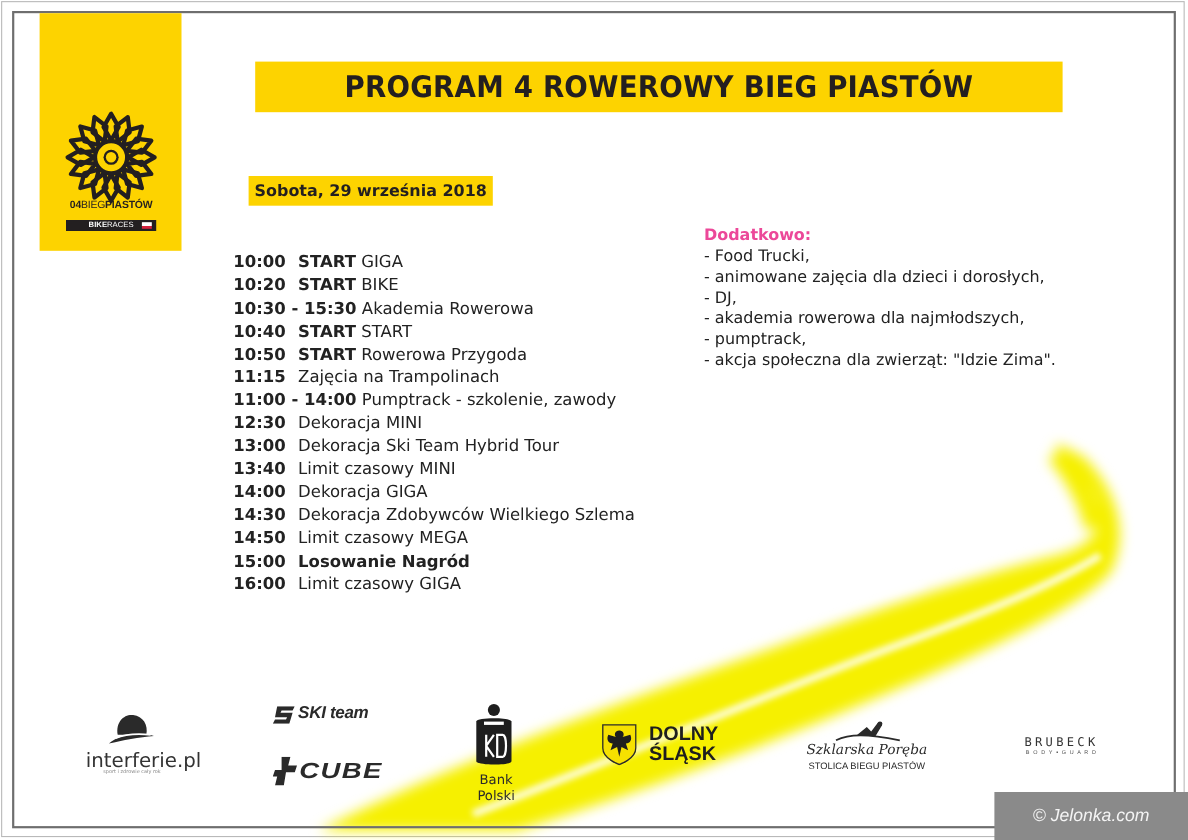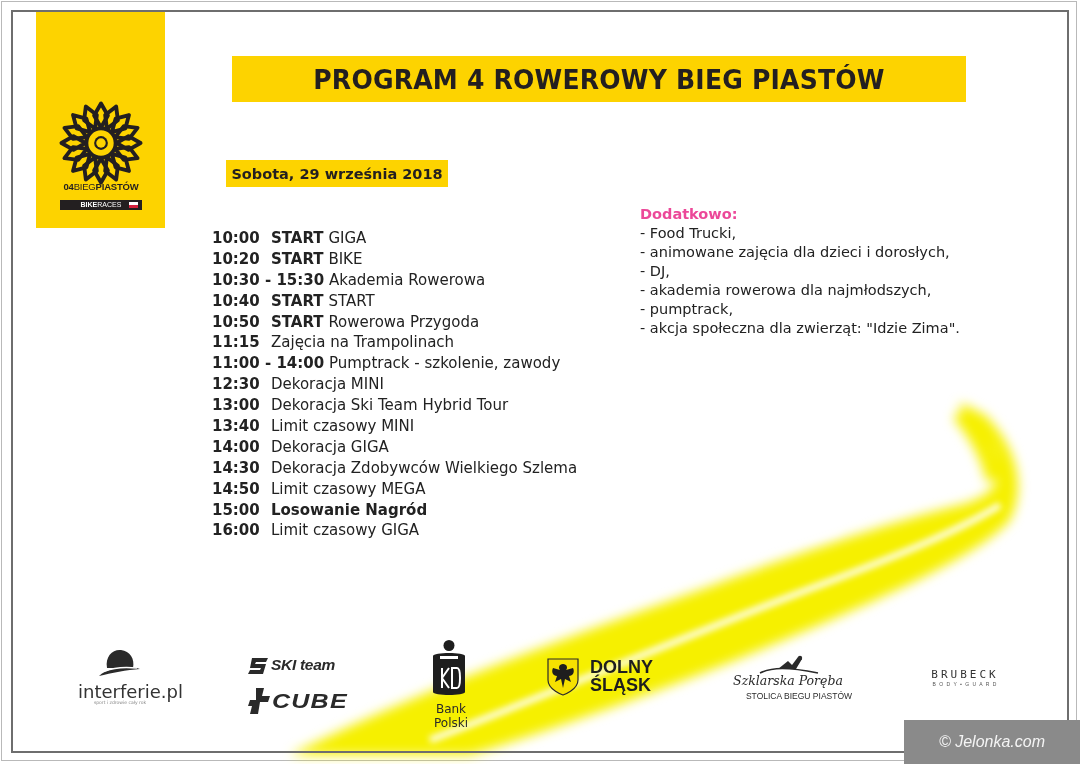--- a/index.html
+++ b/index.html
@@ -167,21 +167,21 @@
 <div class="sponsor" style="left:78px;top:648px;width:84px;">
   <svg style="position:absolute;left:19px;top:0;width:44px;height:32px" viewBox="0 0 44 32">
     <path d="M10 20 C8 8 16 1 24 2 C33 3 38 11 36 20 Z" fill="#2a2a2a"></path>
     <path d="M2 28 C12 19 30 17 43 21 C30 22 14 25 2 28 Z" fill="#2a2a2a"></path>
     <path d="M8 23 C18 19 30 19 40 20" stroke="#fff" stroke-width="1.6" fill="none"></path>
   </svg>
   <div style="position:absolute;left:0;top:33px;width:84px;text-align:center;font-size:18px;color:#333;">interferie.pl</div>
   <div style="position:absolute;left:0;top:52px;width:84px;text-align:center;font-size:4.5px;color:#888;">sport i zdrowie cały rok</div>
 </div>
 
-<div class="sponsor" style="left:248px;top:641px;width:110px;height:18px;margin-top:16px;">
+<div class="sponsor" style="left:248px;top:641px;width:110px;height:18px;">
   <svg style="position:absolute;left:0;top:1px;width:20px;height:16px" viewBox="0 0 20 16">
     <path d="M4 0 H20 L18 4 H8 L7 6 H18 L15 16 H0 L2 12 H12 L13 10 H2 Z" fill="#2a2a2a"></path>
   </svg>
   <div style="position:absolute;left:23px;top:-1px;font-family:'Liberation Sans',sans-serif;font-weight:bold;font-style:italic;font-size:15.5px;color:#2a2a2a;letter-spacing:-0.3px;white-space:nowrap;">SKI team</div>
 </div>
 
 <div class="sponsor" style="left:248px;top:688px;width:110px;height:26px;">
   <svg style="position:absolute;left:0;top:0;width:22px;height:26px" viewBox="0 0 22 26">
     <path d="M8 0 H16 L14 8 H22 L20 14 H12 L10 26 H2 L4 18 H0 L2 12 H8 Z" fill="#2a2a2a"></path>
   </svg>
@@ -207,21 +207,21 @@
   <div style="position:absolute;left:43px;top:18px;font-family:'Liberation Sans',sans-serif;font-weight:bold;font-size:18px;line-height:19px;color:#1e1e1e;">ŚLĄSK</div>
 </div>
 
 <div class="sponsor" style="left:728px;top:655px;width:120px;height:50px;">
   <svg style="position:absolute;left:30px;top:0;width:62px;height:22px" viewBox="0 0 62 22">
     <path d="M2 18 C14 12 30 12 60 18" stroke="#2a2a2a" stroke-width="1.6" fill="none"></path>
     <path d="M20 14 L30 6 L34 10 L40 2 L44 4 L38 14 Z" fill="#2a2a2a"></path>
     <circle cx="42" cy="3" r="2.2" fill="#2a2a2a"></circle>
   </svg>
   <div style="position:absolute;left:0;top:18px;width:120px;text-align:center;font-family:'DejaVu Serif',serif;font-style:italic;font-size:12.5px;color:#2a2a2a;white-space:nowrap;">Szklarska Poręba</div>
-  <div style="position:absolute;left:0;top:36px;width:120px;text-align:center;font-family:'Liberation Sans',sans-serif;font-size:8.5px;color:#2a2a2a;white-space:nowrap;margin-left:11px;">STOLICA BIEGU PIASTÓW</div>
+  <div style="position:absolute;left:0;top:36px;width:120px;text-align:center;font-family:'Liberation Sans',sans-serif;font-size:8.5px;color:#2a2a2a;white-space:nowrap;">STOLICA BIEGU PIASTÓW</div>
 </div>
 
 <div class="sponsor" style="left:906px;top:668px;width:120px;height:24px;">
   <div style="position:absolute;left:0;top:0;width:118px;text-align:center;font-family:'DejaVu Sans Mono',monospace;font-size:11px;letter-spacing:3px;color:#333;">BRUBECK</div>
   <div style="position:absolute;left:0;top:13px;width:118px;text-align:center;font-family:'Liberation Sans',sans-serif;font-size:5px;letter-spacing:1px;color:#555;white-space:nowrap;">B O D Y ▪ G U A R D</div>
 </div>
 
 <div class="watermark">© Jelonka.com</div>
 
 </body></html>

